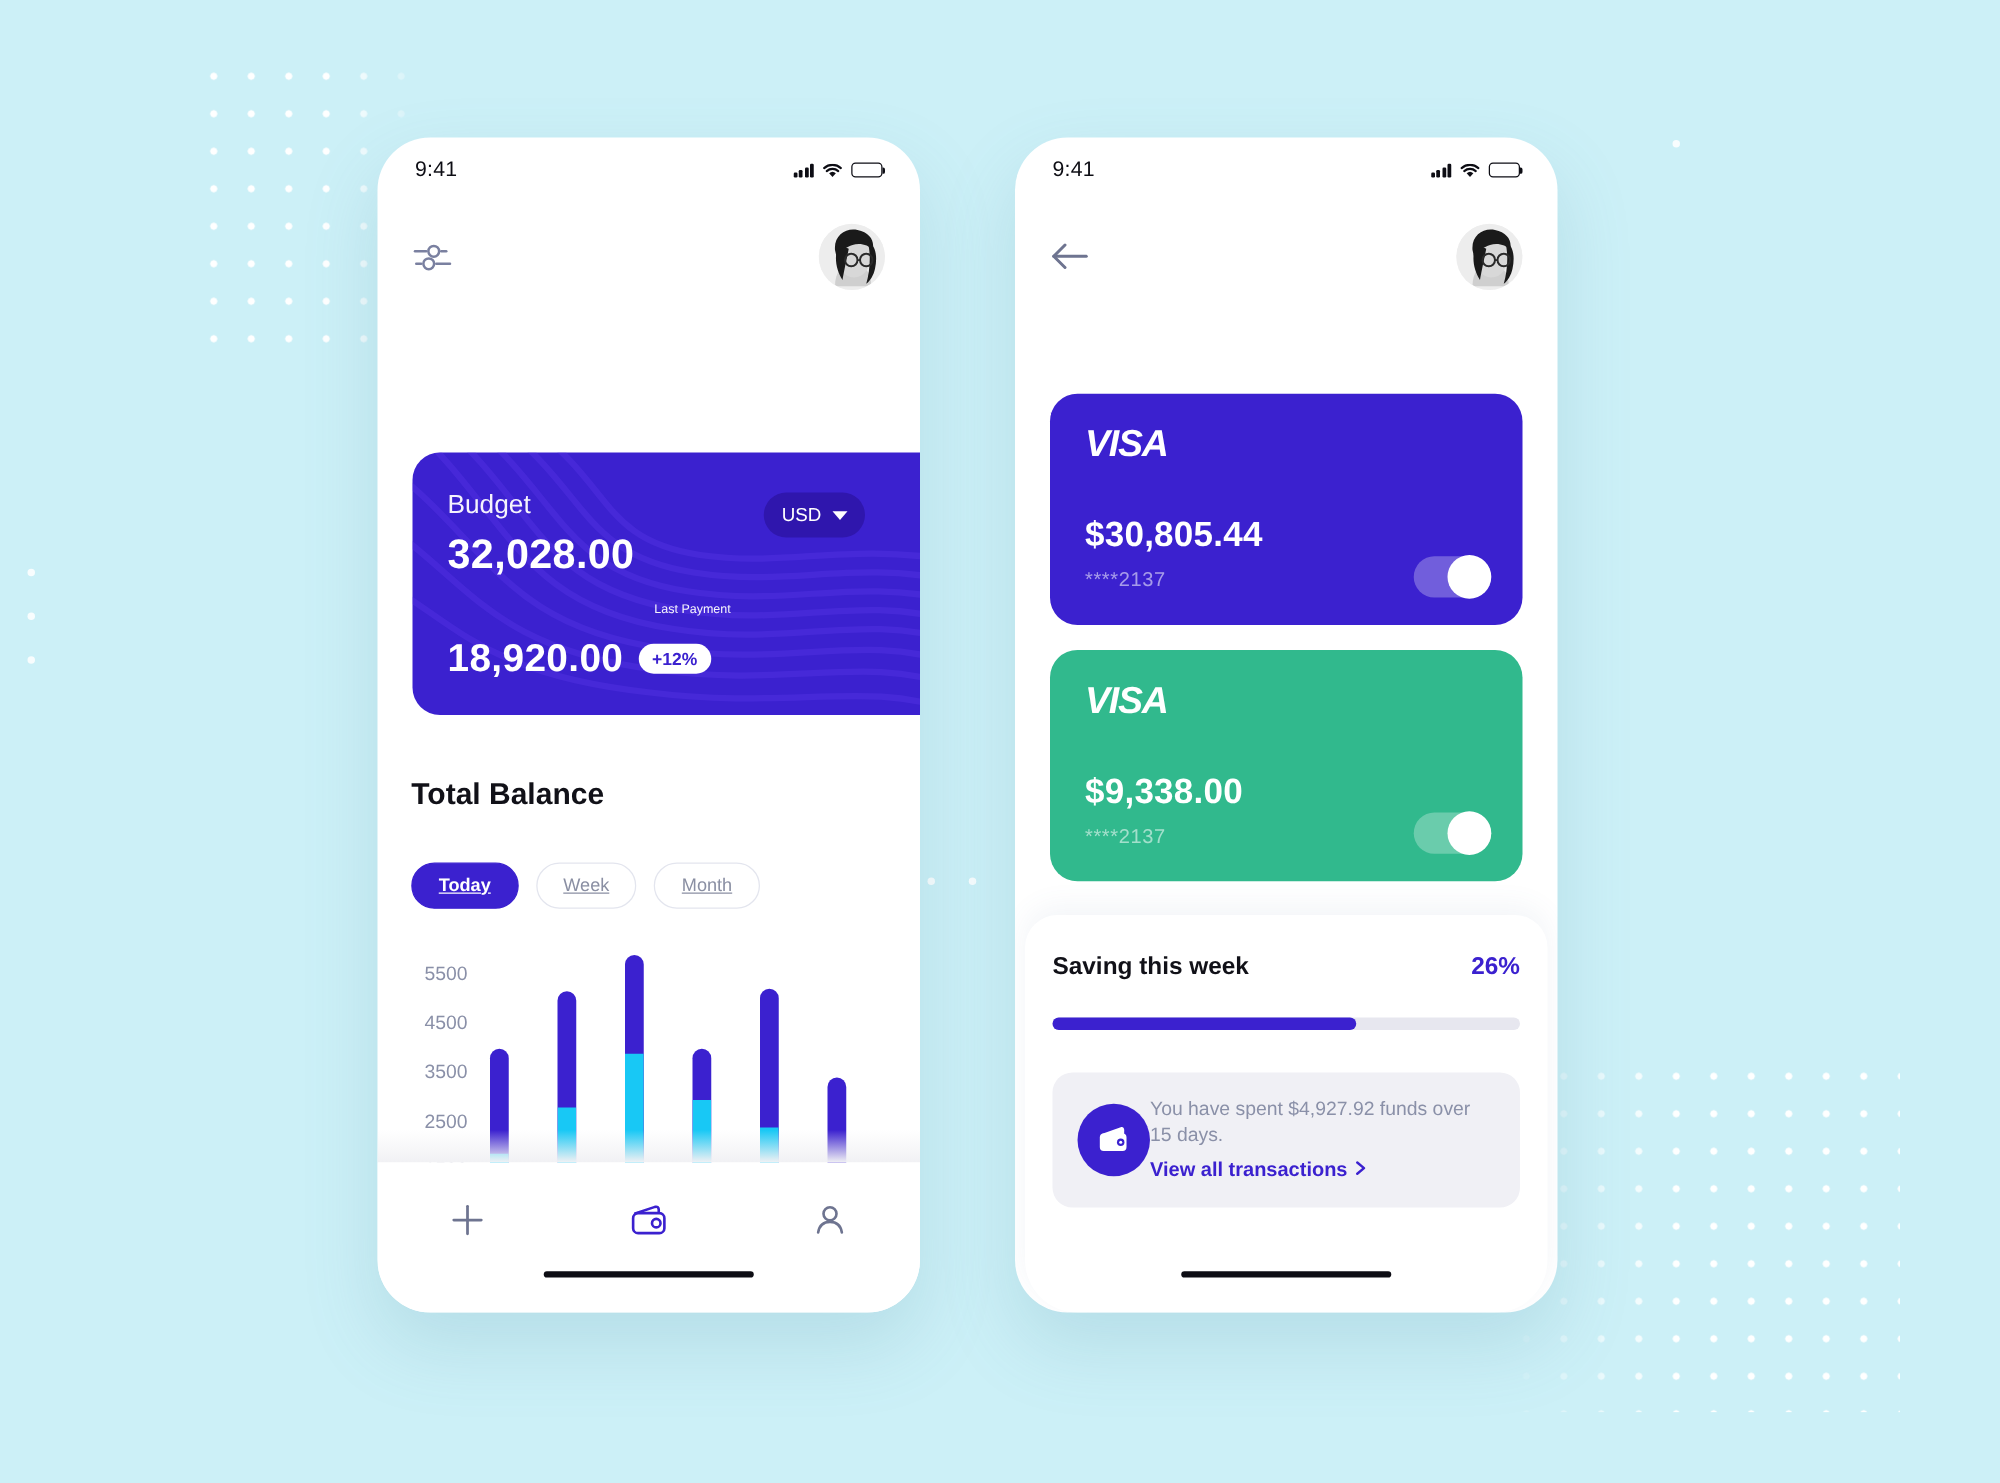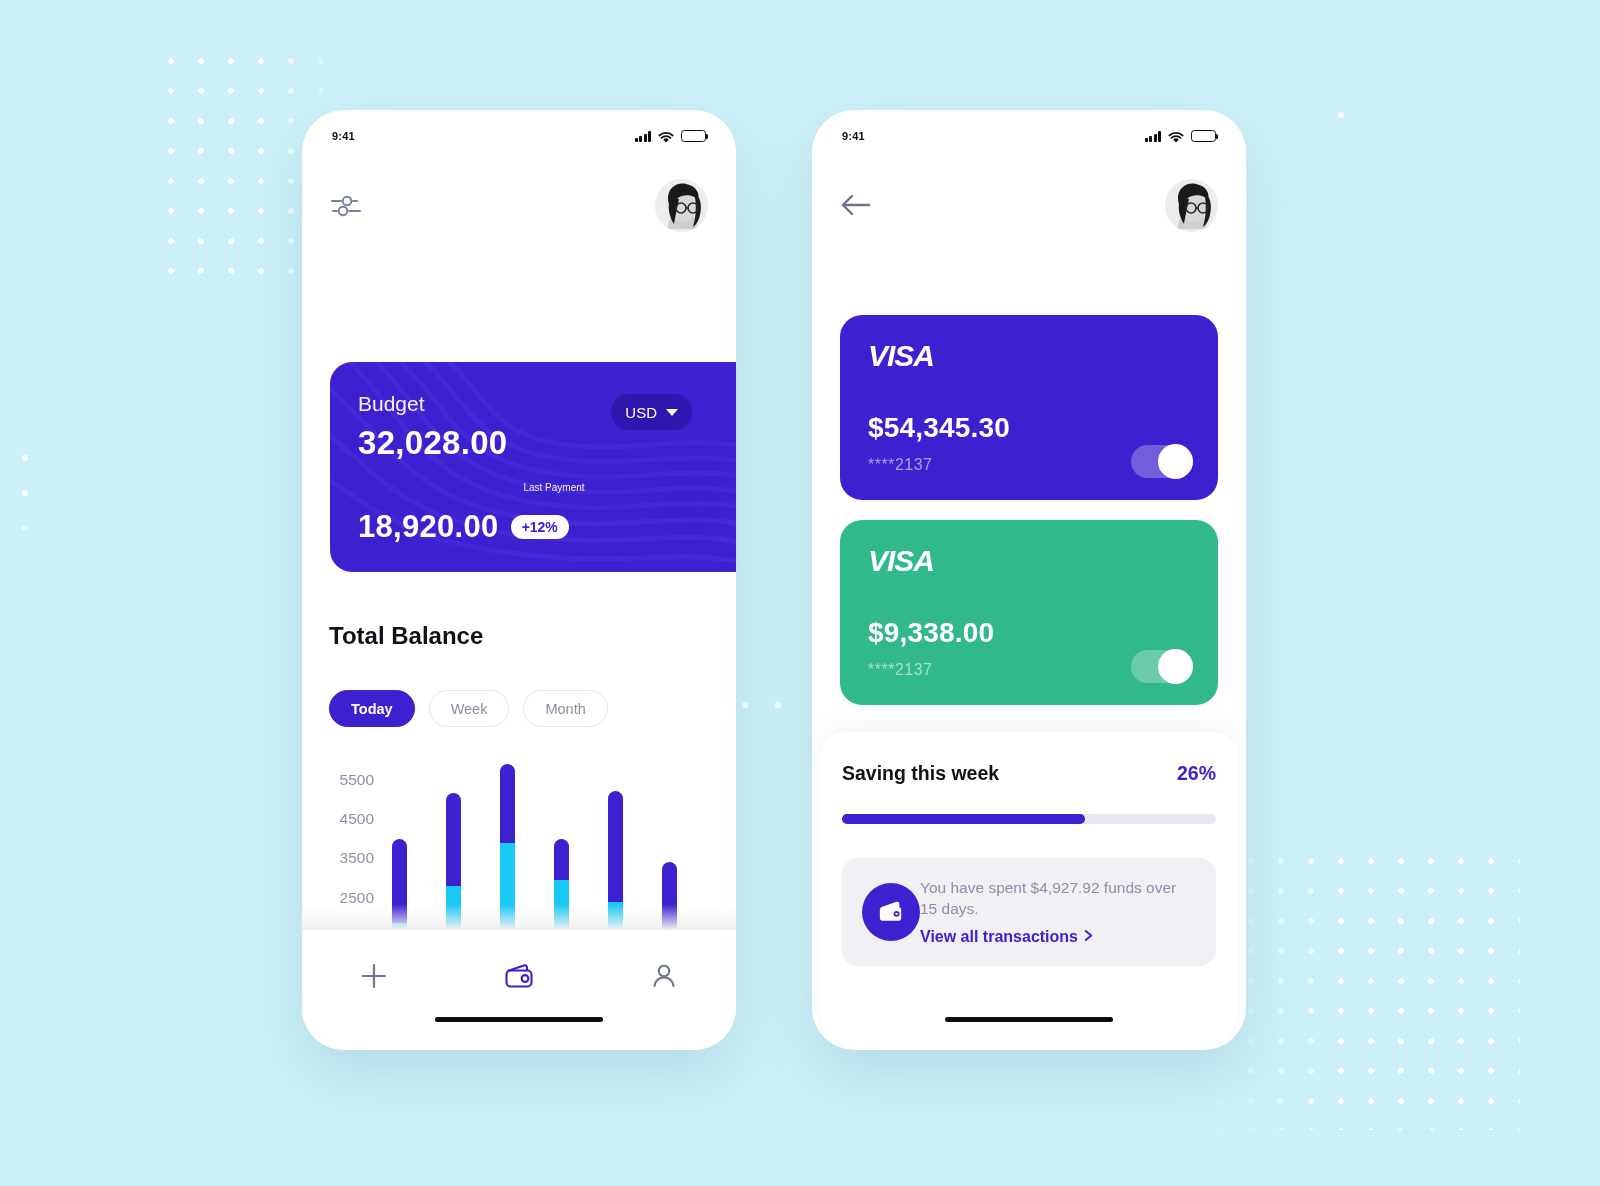--- a/index.html
+++ b/index.html
@@ -41,21 +41,21 @@
     box-shadow: 0 26px 60px rgba(80,140,160,.18);
   }
   #phone-left  { left:302px; top:110px; }
   #phone-right { left:812px; top:110px; }
 
   
   .statusbar {
     height:52px; padding:0 30px;
     display:flex; align-items:center; justify-content:space-between;
   }
-  .status-time { font-size:11px; font-weight:bold; color:#0d0d14; letter-spacing:.2px; }
+  .status-time { font-size:17px; font-weight:normal; color:#0d0d14; letter-spacing:.2px; }
   .status-icons { display:flex; align-items:center; gap:7px; }
   .bars-icon { display:flex; align-items:flex-end; gap:1.6px; height:11px; }
   .bars-icon i { width:2.8px; background:#0d0d14; border-radius:1px; display:block; }
   .bars-icon i:nth-child(1){height:3.5px;}
   .bars-icon i:nth-child(2){height:5.5px;}
   .bars-icon i:nth-child(3){height:8px;}
   .bars-icon i:nth-child(4){height:10.5px;}
   .wifi-icon  { width:16px; height:12px; }
   .batt-icon  { width:25px; height:12.5px; border:1.6px solid #0d0d14; border-radius:3.4px; padding:1.5px; position:relative; }
   .batt-icon::after { content:""; position:absolute; right:-3.2px; top:3.6px; width:2px; height:4.5px; background:#0d0d14; border-radius:0 1.5px 1.5px 0; }
@@ -99,21 +99,21 @@
   .lastpay-row { display:flex; align-items:center; gap:12px; margin-top:16px; position:relative; z-index:1; }
   .lastpay-amount { font-size:31px; font-weight:bold; letter-spacing:.3px; }
   .badge-pill { background:#fff; color:#3b21cf; font-size:14px; font-weight:bold; border-radius:12px; padding:4px 11px; }
 
   
   .section-title { position:absolute; left:27px; top:512px; font-size:24px; font-weight:bold; color:#111118; }
   .chips { position:absolute; left:27px; top:580px; display:flex; gap:14px; }
   .chip {
     height:37px; padding:0 21px; border-radius:19px;
     display:flex; align-items:center; justify-content:center;
-    font-size:14.5px; color:#8a8fa3; border:1px solid #e3e5ee; background:#fff;
+    font-size:14.5px; color:#8a8fa3; border:1px solid #e3e5ee; background:#fff;text-decoration:underline;
   }
   .chip.active { background:#3b21cf; border-color:#3b21cf; color:#fff; font-weight:bold; }
 
   
   .chart { position:absolute; left:0; top:650px; width:434px; height:270px; }
   .chart-ylabels { position:absolute; left:0; top:0; width:72px; height:236px; }
   .ylabel { position:absolute; right:0; font-size:15.5px; color:#8a90a8; transform:translateY(-50%); text-align:right; width:100%; }
   .bars { position:absolute; left:90px; top:0; width:330px; height:236px; }
   .bar { position:absolute; bottom:0; width:15px; border-radius:7.5px; overflow:hidden; background:#3b21cf; }
   .bar-lower { position:absolute; left:0; bottom:0; width:100%; background:#18c8f5; }
@@ -385,21 +385,21 @@
         </g>
       </svg>
     </div>
   </div>
 
   <div class="page-title">Your Cards</div>
   <div class="page-sub">You have 3 active cards</div>
 
   <div class="credit-card" id="card-visa-purple">
     <div class="visa-logo">VISA</div>
-    <div class="card-amount">$54,345.30</div>
+    <div class="card-amount">$30,805.44</div>
     <div class="card-last4">****2137</div>
     <div class="card-toggle"></div>
   </div>
 
   <div class="credit-card" id="card-visa-green">
     <div class="visa-logo">VISA</div>
     <div class="card-amount">$9,338.00</div>
     <div class="card-last4">****2137</div>
     <div class="card-toggle"></div>
   </div>

